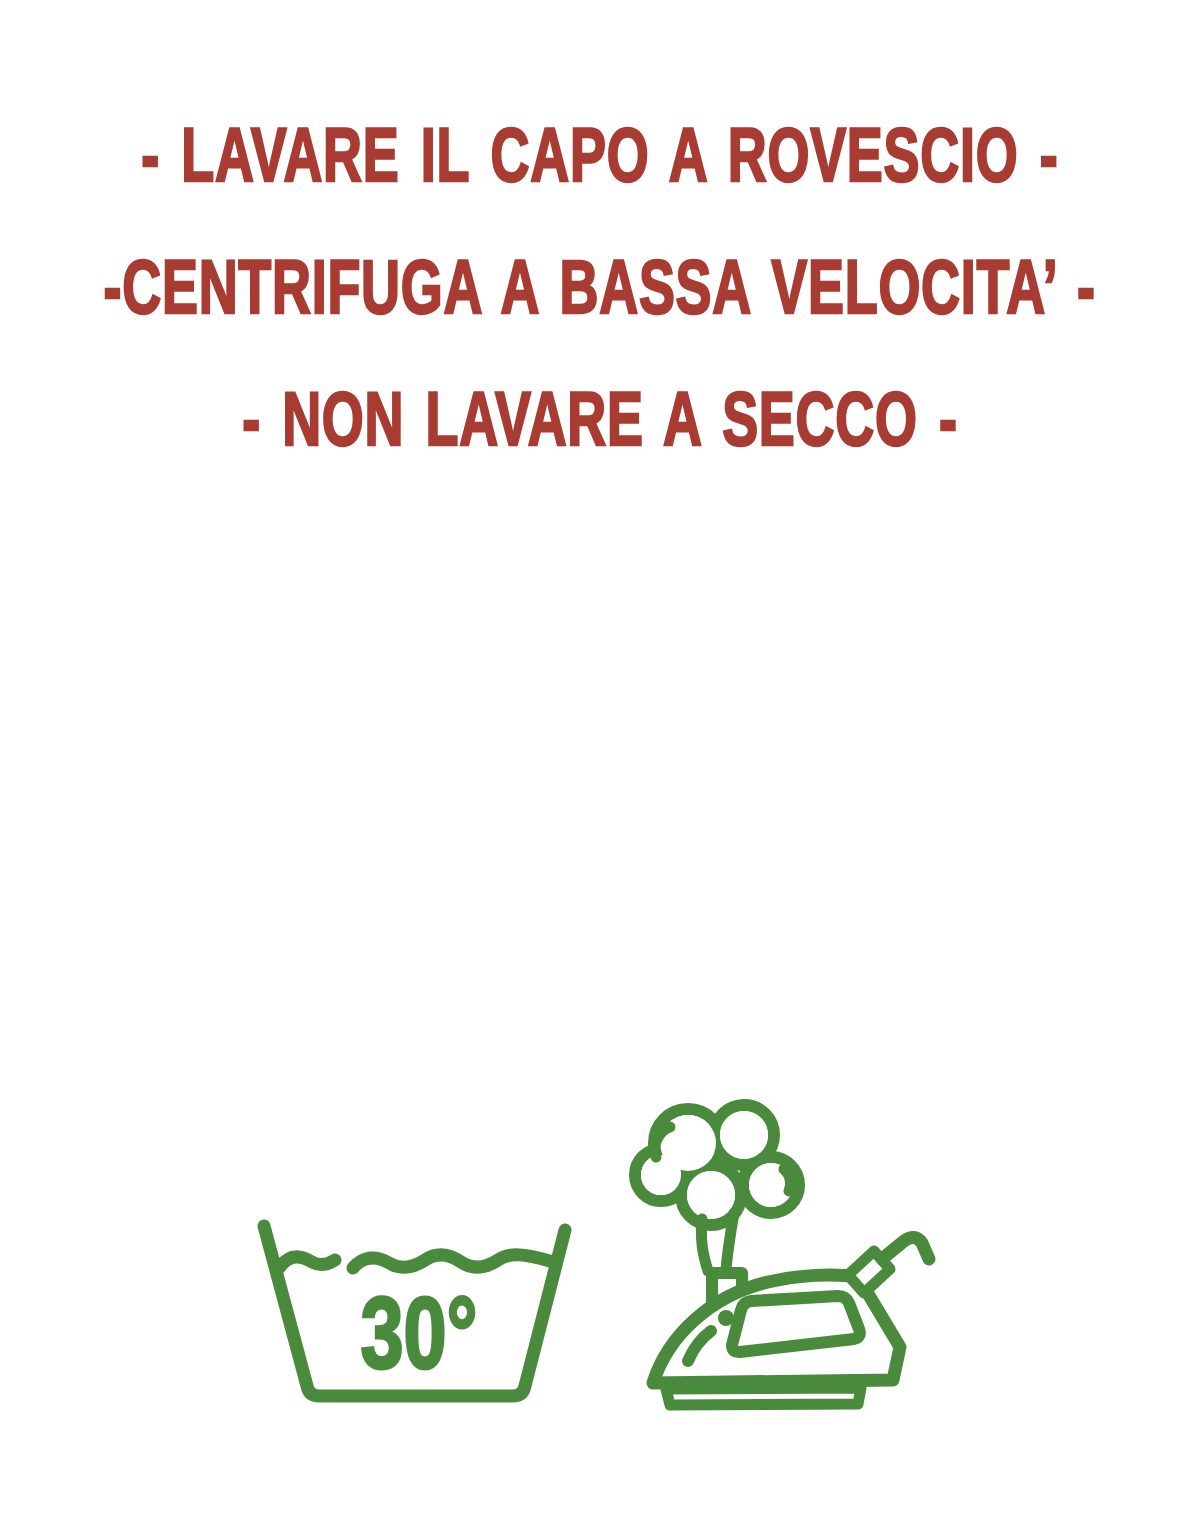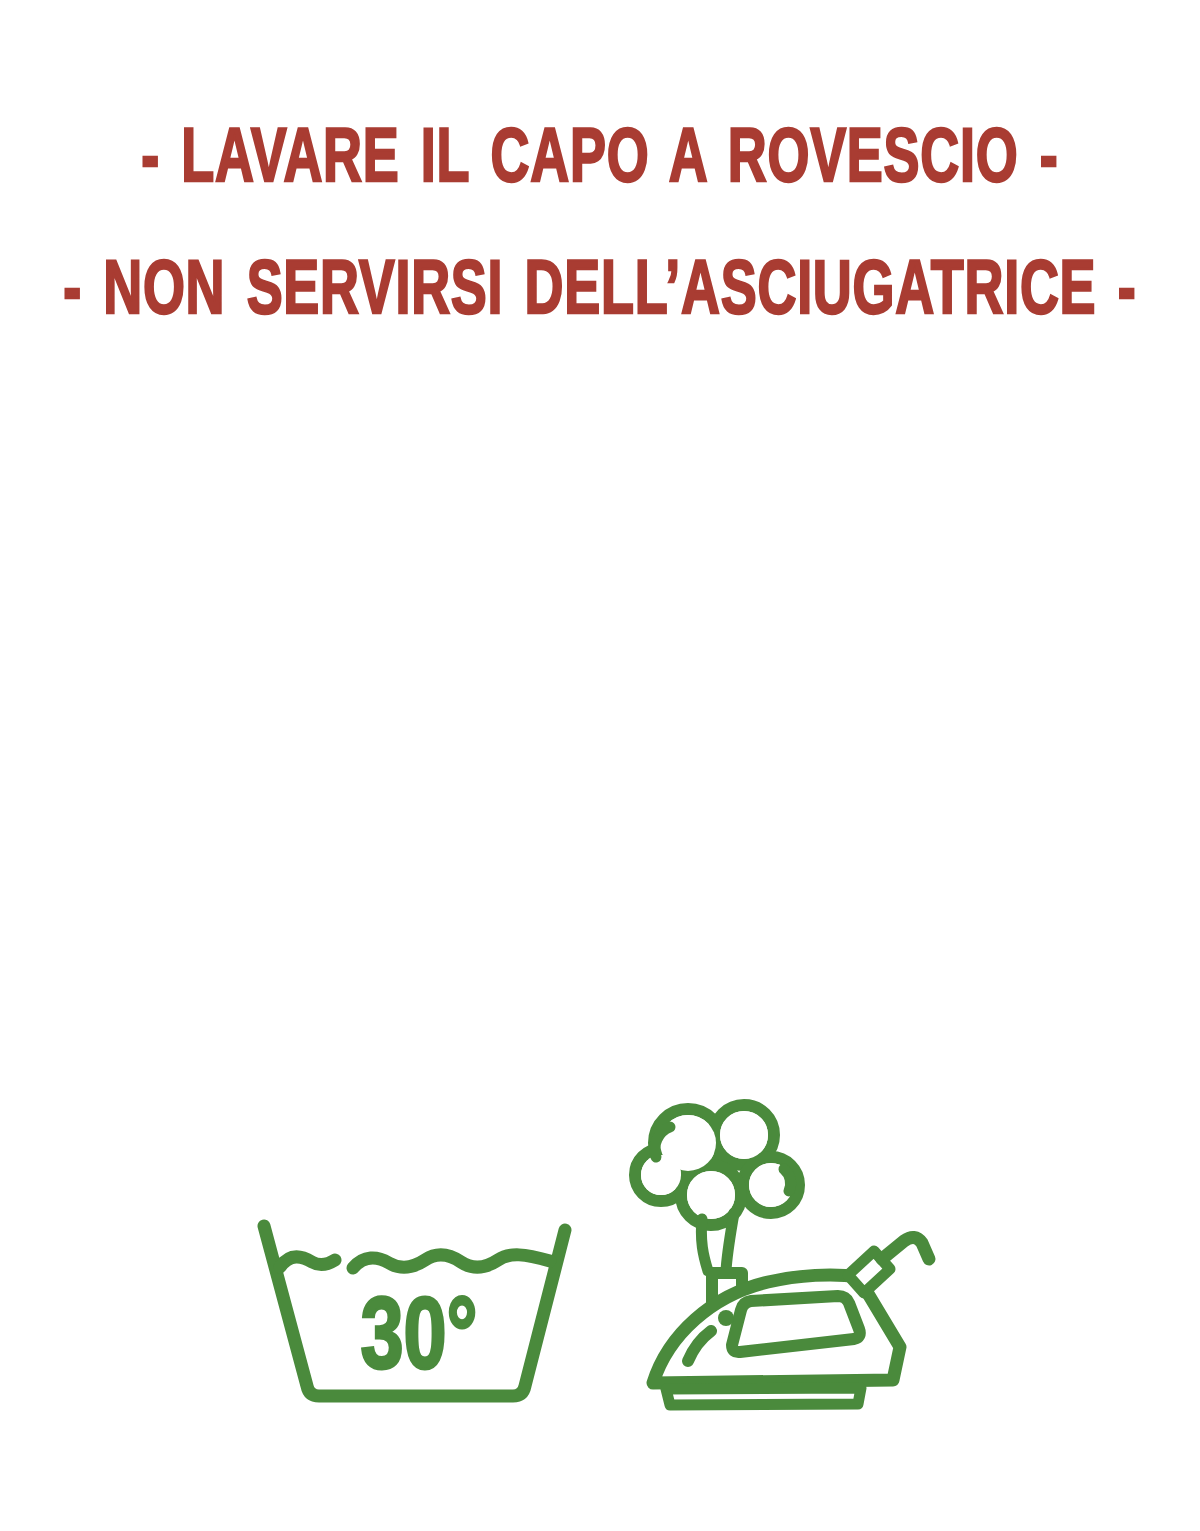--- a/index.html
+++ b/index.html
@@ -46,21 +46,24 @@
 </head>
 <body>
 
 <div class="care-label">
 
   <div class="lines">
     <div class="line">
       <span>- LAVARE IL CAPO A ROVESCIO -</span>
     </div>
     <div class="line">
-      <span>- NON SERVIRSI DELL’ASCIUGATRICE -</span>
+      <span>-CENTRIFUGA A BASSA VELOCITA’ -</span>
+    </div>
+    <div class="line">
+      <span>- NON LAVARE A SECCO -</span>
     </div>
   </div>
 
   <svg class="icon-basin" viewBox="0 0 322 200" xmlns="http://www.w3.org/2000/svg">
     <g stroke="#4A8A3C" stroke-width="13" fill="none" stroke-linecap="round" stroke-linejoin="round">
       <path d="M 11,16 L 54,176 Q 56,186 66,186 L 260,186 Q 270,186 272,176 L 312,20"></path>
       <path d="M 27,57 C 37,43 49,46 59,52 C 66,56 74,55 82,50"></path>
       <path d="M 100,58 C 111,45 124,46 136,53 C 148,60 160,58 172,50 C 184,42 196,44 208,52 C 220,60 233,58 245,50 C 257,42 272,44 297,51"></path>
     </g>
     <text transform="translate(166,158) scale(0.76,1)" text-anchor="middle" font-size="102" fill="#4A8A3C" stroke="#4A8A3C" stroke-width="3">30°</text>

